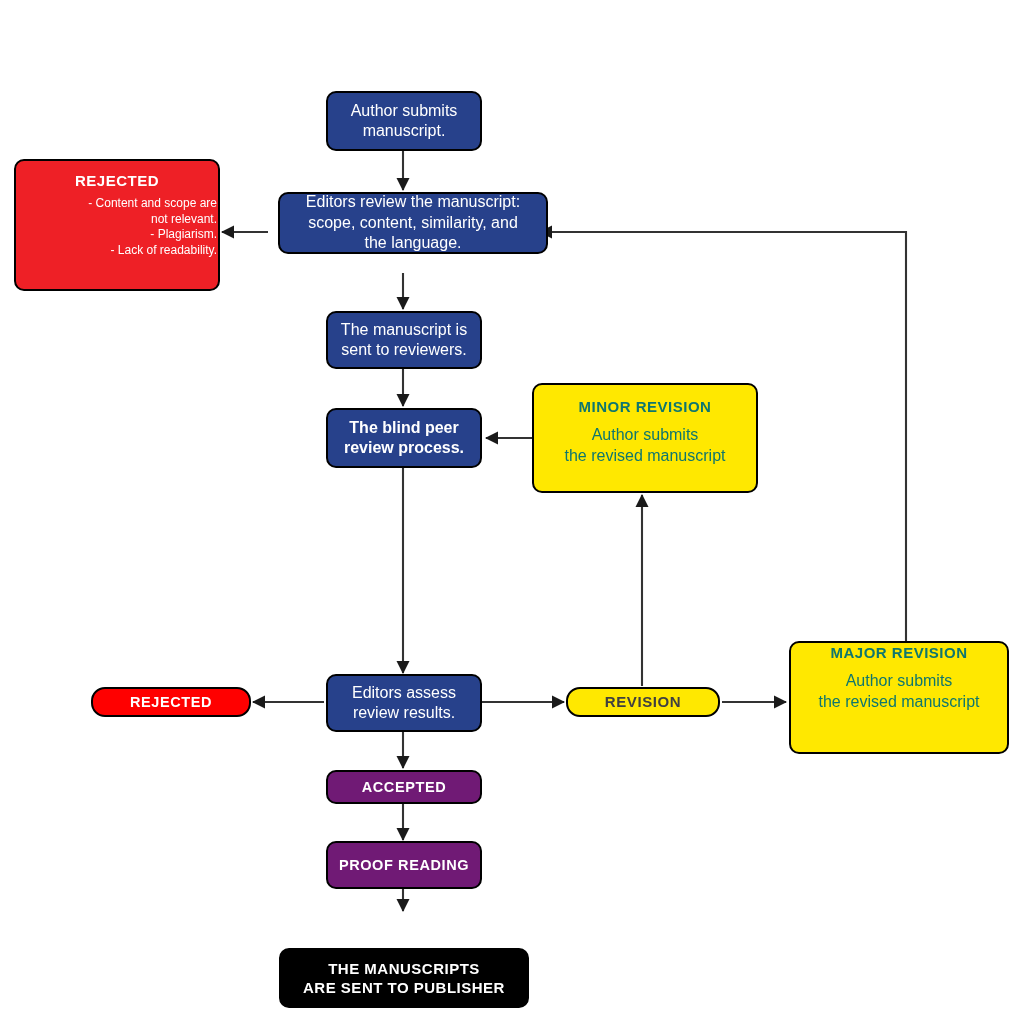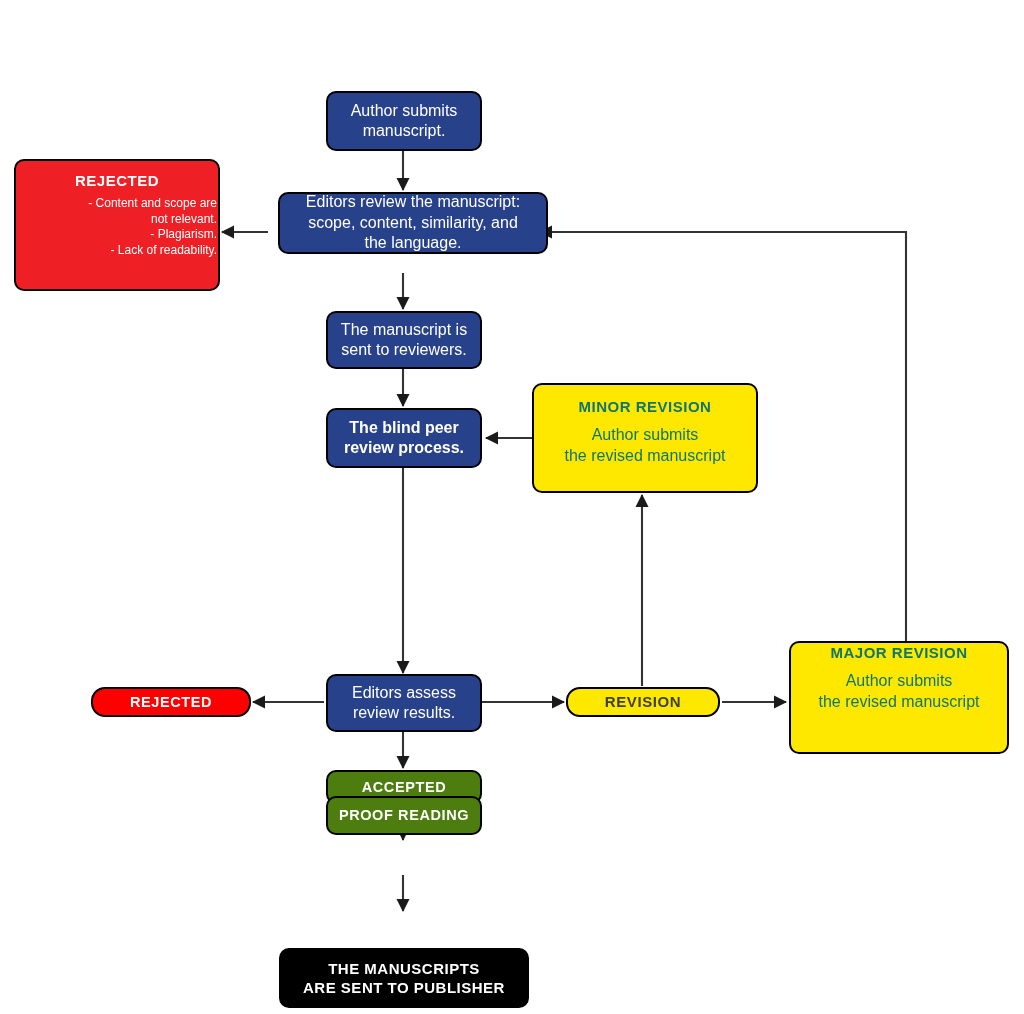--- a/index.html
+++ b/index.html
@@ -35,21 +35,21 @@
     justify-content: center;
     text-align: center;
     line-height: 1.28;
   }
   .node-blue {
     background: #27418b;
     color: #ffffff;
     font-size: 16px;
   }
   .node-blue-strong {
-    background: #4d7c0f;
+    background: #701a75;
     color: #ffffff;
     font-size: 14.5px;
     font-weight: bold;
     letter-spacing: 0.6px;
   }
   .node-red-big {
     background: #ee2026;
     color: #ffffff;
     font-size: 16px;
   }
@@ -198,21 +198,21 @@
     <div class="hdr">MAJOR REVISION</div>
     <div class="spacer-sm"></div>
     <div class="body-text">Author submits</div>
     <div class="body-text">the revised manuscript</div>
   </div>
 
   <div class="node node-blue-strong" style="left:326px; top:770px; width:156px; height:34px;">
     <div>ACCEPTED</div>
   </div>
 
-  <div class="node node-blue-strong" style="left:326px; top:796px; width:156px; height:39px;">
+  <div class="node node-blue-strong" style="left:326px; top:841px; width:156px; height:48px;">
     <div>PROOF READING</div>
   </div>
 
   <div class="node node-black" style="left:279px; top:913px; width:250px; height:60px;margin-top:35px;">
     <div>THE MANUSCRIPTS</div>
     <div>ARE SENT TO PUBLISHER</div>
   </div>
 
 </div>
 

